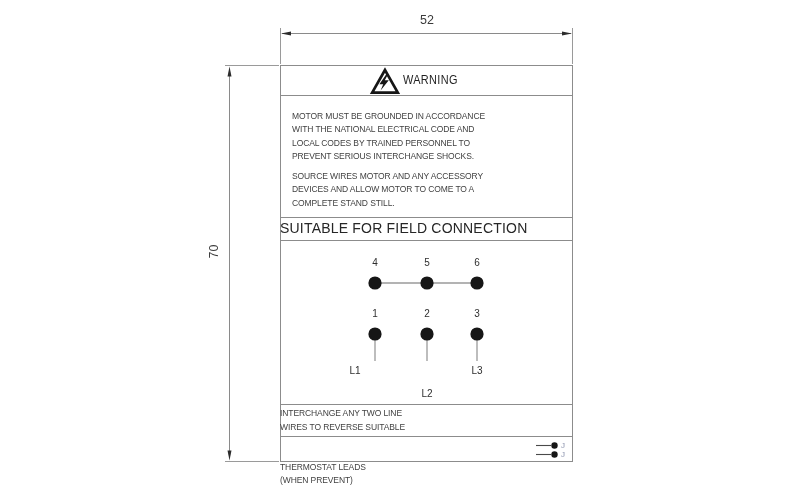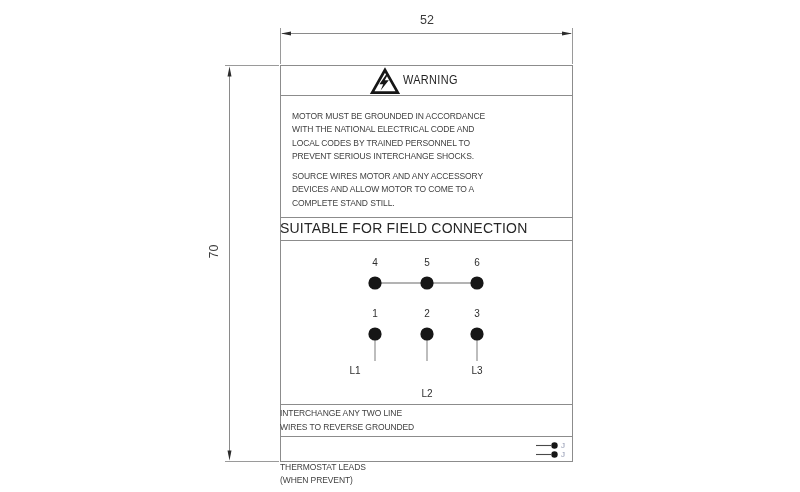--- a/index.html
+++ b/index.html
@@ -107,21 +107,21 @@
   <div class="txt term-label" style="left:365px;top:308px;">1</div>
   <div class="txt term-label" style="left:417px;top:308px;">2</div>
   <div class="txt term-label" style="left:467px;top:308px;">3</div>
 
   <div class="txt term-label" style="left:345px;top:365px;">L1</div>
   <div class="txt term-label" style="left:417px;top:365px;margin-top:23px;">L2</div>
   <div class="txt term-label" style="left:467px;top:365px;">L3</div>
 
   <div class="txt note interchange">
     <div>INTERCHANGE ANY TWO LINE</div>
-    <div>WIRES TO REVERSE GROUNDED</div>
+    <div>WIRES TO REVERSE SUITABLE</div>
   </div>
 
   <div class="txt note thermostat">
     <div>THERMOSTAT LEADS</div>
     <div>(WHEN PREVENT)</div>
   </div>
   <div class="txt lead-label" style="left:561px;top:441px;">J</div>
   <div class="txt lead-label" style="left:561px;top:450px;">J</div>
 
 </div>

